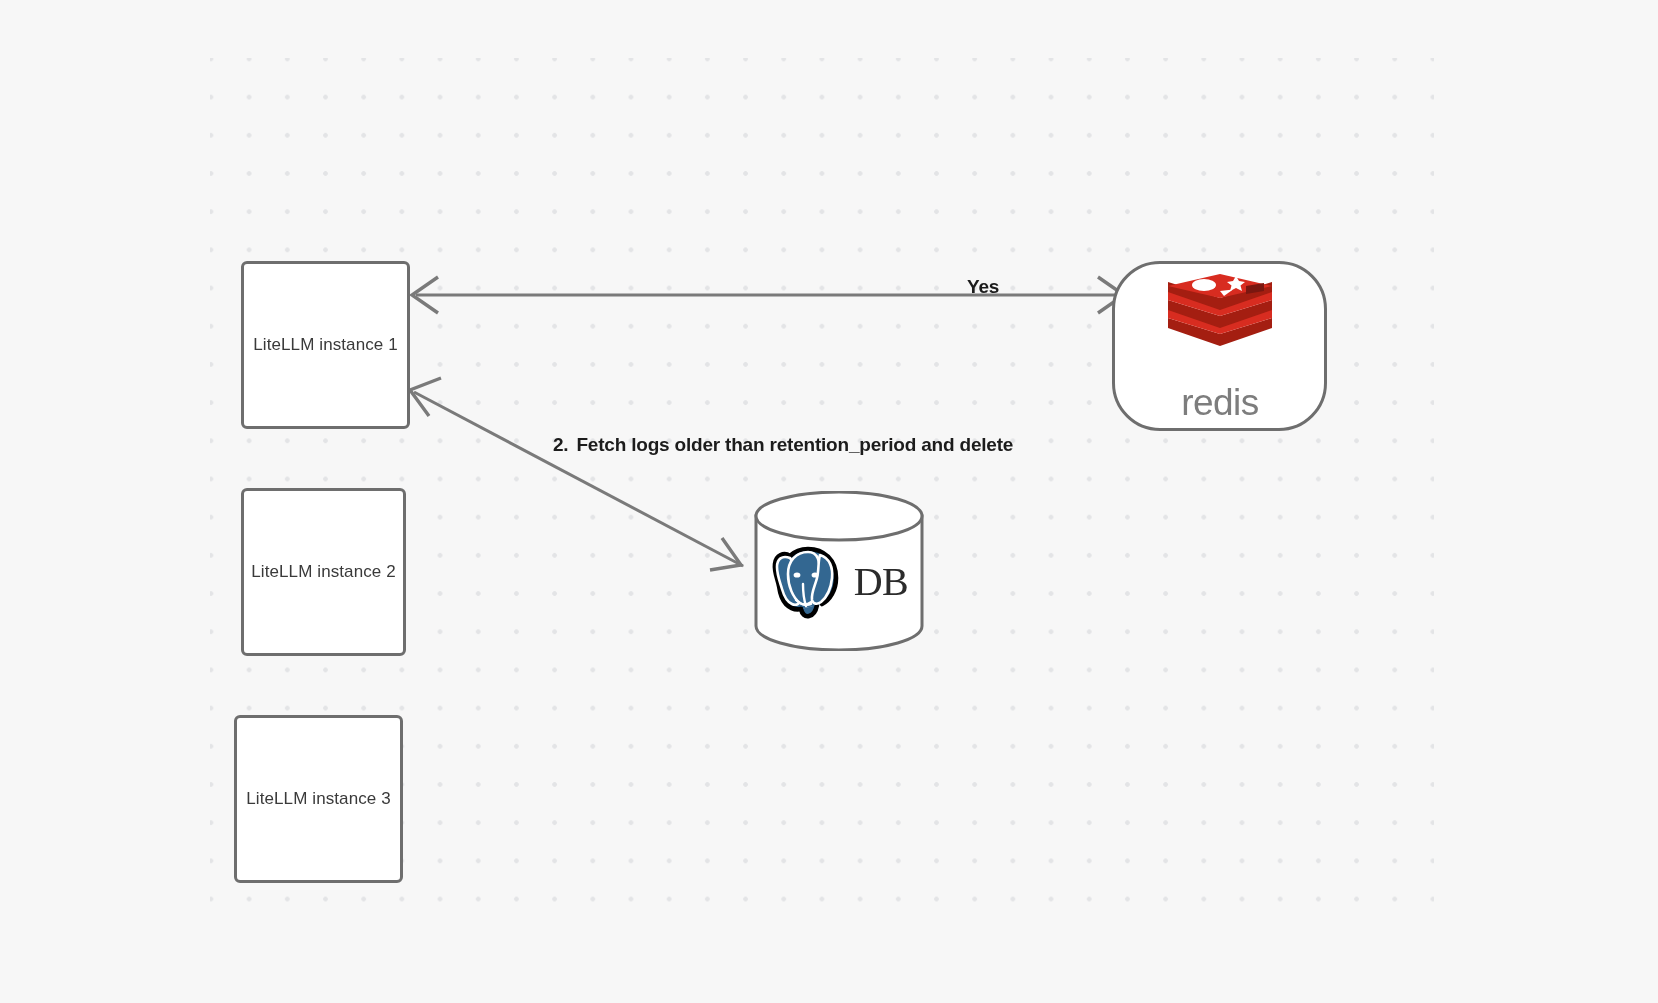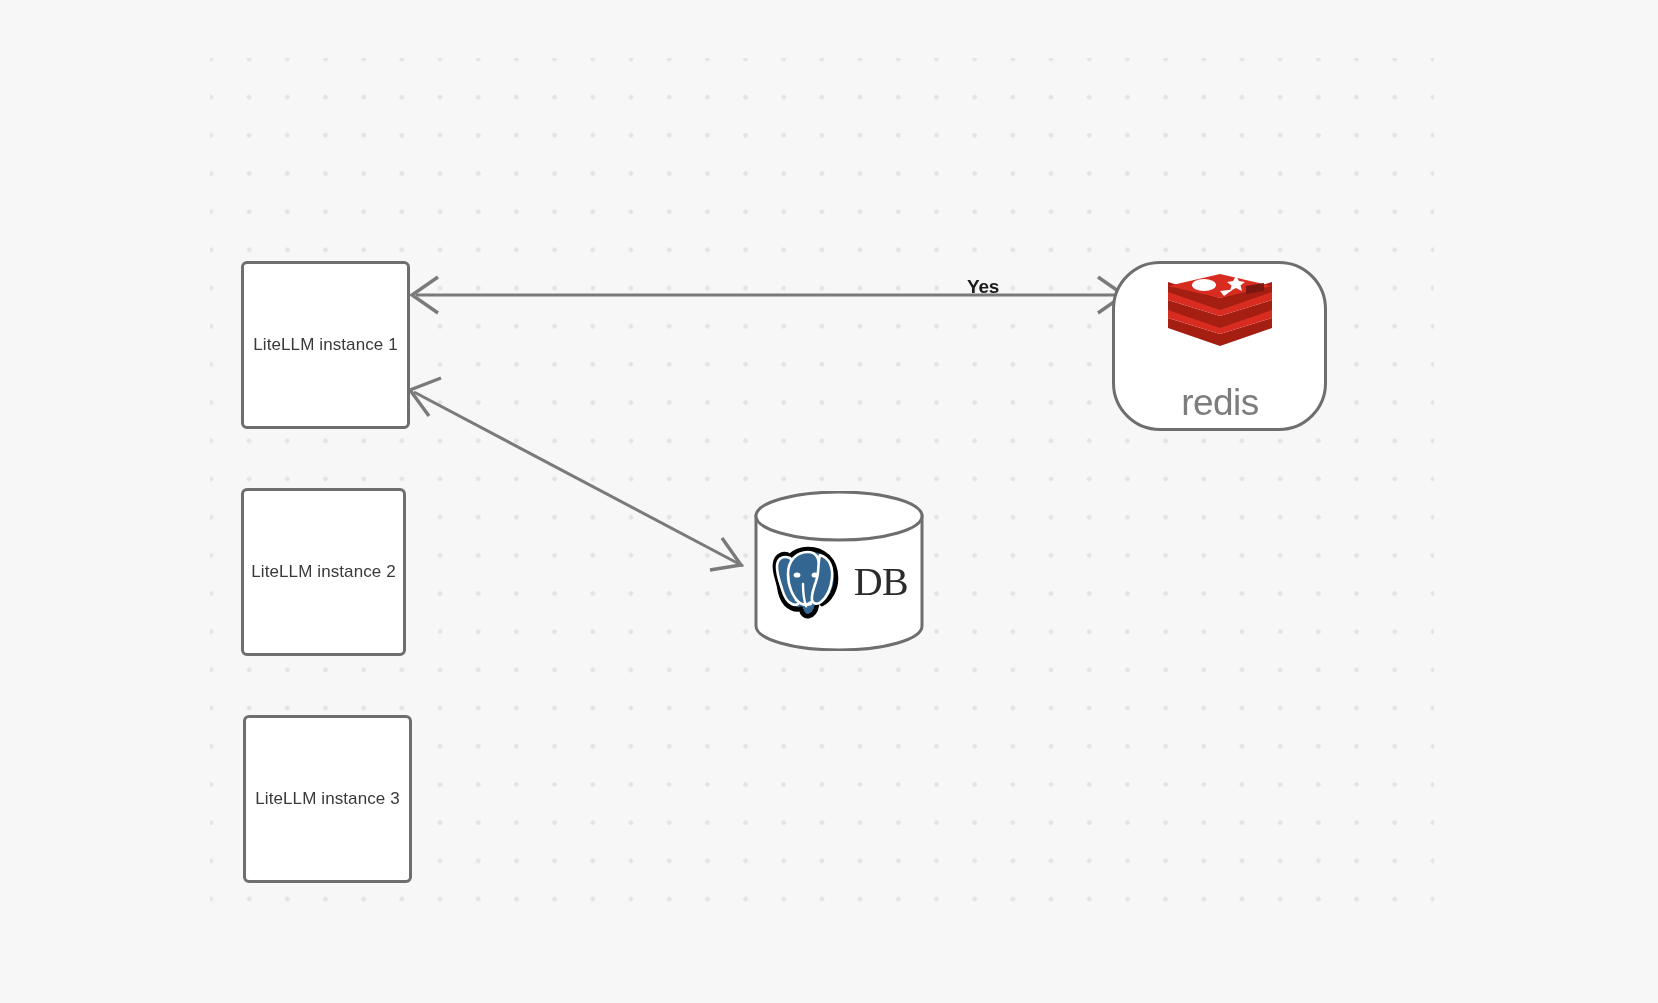--- a/index.html
+++ b/index.html
@@ -47,21 +47,21 @@
   .node-label {
     font-size: 17px;
     color: #3a3a3a;
     font-family: "Liberation Sans", sans-serif;
     letter-spacing: 0.1px;
     white-space: nowrap;
   }
 
   #litellm-1 { left: 241px; top: 261px;  width: 169px; height: 168px; }
   #litellm-2 { left: 241px; top: 488px;  width: 165px; height: 168px; }
-  #litellm-3 { left: 243px; top: 715px;  width: 169px; height: 168px; }
+  #litellm-3 { left: 234px; top: 715px;  width: 169px; height: 168px; }
 
   
   #redis-node {
     position: absolute;
     left: 1112px;
     top: 261px;
     width: 215px;
     height: 170px;
     background: #ffffff;
     border: 3px solid #6e6e6e;
@@ -158,20 +158,23 @@
     <g>
       <line x1="414" y1="392" x2="743" y2="566" stroke="#7a7a7a" stroke-width="3"></line>
       <polyline points="441,378 410,390 429,416" fill="none" stroke="#7a7a7a" stroke-width="3.4" stroke-linecap="butt" stroke-linejoin="miter"></polyline>
       <polyline points="722,538 741,565 710,570" fill="none" stroke="#7a7a7a" stroke-width="3.4" stroke-linecap="butt" stroke-linejoin="miter"></polyline>
     </g>
   </svg>
 
 
   <div class="edge-label" id="label-yes">Yes</div>
 
+  <div class="edge-label" id="label-2">
+    <span class="num">2.</span><span>Fetch logs older than retention_period and delete</span>
+  </div>
 
   <div class="node-box" id="litellm-1">
     <span class="node-label">LiteLLM instance 1</span>
   </div>
 
   <div class="node-box" id="litellm-2">
     <span class="node-label">LiteLLM instance 2</span>
   </div>
 
   <div class="node-box" id="litellm-3">

